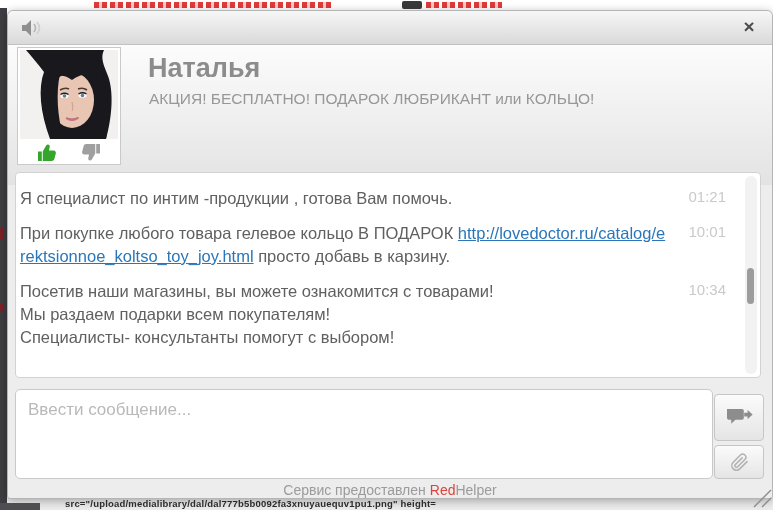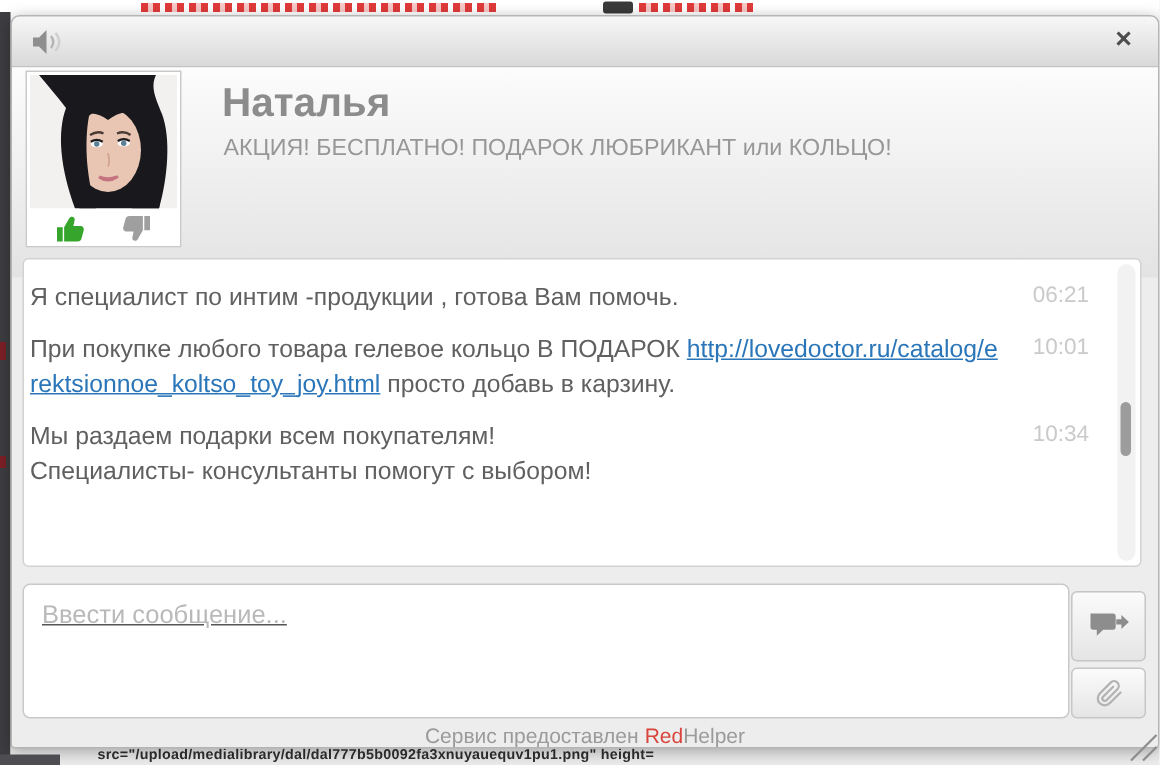--- a/index.html
+++ b/index.html
@@ -50,21 +50,21 @@
     padding:14px 14px 0 4px;overflow:hidden;}
   .msg{display:flex;margin-bottom:12px;}
   .msg-text{flex:1;font-size:16.5px;color:#606060;line-height:23px;max-width:650px;padding-right:8px;}
   .msg-time{width:48px;text-align:right;font-size:15px;color:#cacaca;padding-top:1px;}
   .msg-link{color:#2a76b9;text-decoration:underline;cursor:pointer;word-break:break-all;}
   .scroll-track{position:absolute;right:3px;top:3px;bottom:3px;width:12px;background:#f2f2f2;border-radius:6px;}
   .scroll-thumb{position:absolute;left:2px;top:92px;width:7px;height:36px;background:#9c9c9c;border-radius:4px;cursor:pointer;}
 
   .composer{position:absolute;left:7px;top:378px;width:698px;height:90px;box-sizing:border-box;
     background:#fff;border:1px solid #c9c9c9;border-radius:5px;resize:none;outline:none;
-    padding:10px 12px;font-size:17px;color:#555;font-family:"Liberation Sans",sans-serif;text-decoration:underline;}
+    padding:10px 12px;font-size:17px;color:#555;font-family:"Liberation Sans",sans-serif;}
   .composer::placeholder{color:#b9b9b9;}
   .btn{position:absolute;box-sizing:border-box;background:linear-gradient(#fbfbfb,#e5e5e5);
     border:1px solid #c6c6c6;border-radius:4px;display:flex;align-items:center;justify-content:center;
     cursor:pointer;padding:0;}
   .send-btn{left:706px;top:383px;width:50px;height:47px;}
   .attach-btn{left:706px;top:434px;width:50px;height:34px;}
 
   .footer{position:absolute;left:0;right:0;top:471px;text-align:center;font-size:14px;color:#9b9b9b;}
   .footer .prefix{margin-right:4px;margin-top:22px;}
   .footer .red{color:#d9453c;}
@@ -134,32 +134,33 @@
         </span>
       </div>
     </div>
     <div class="agent-name">Наталья</div>
     <div class="agent-status">АКЦИЯ! БЕСПЛАТНО! ПОДАРОК ЛЮБРИКАНТ или КОЛЬЦО!</div>
   </div>
 
   <div class="messages">
     <div class="msg">
       <div class="msg-text">Я специалист по интим -продукции , готова Вам помочь.</div>
-      <div class="msg-time">06:21</div>
+      <div class="msg-time">01:21</div>
     </div>
     <div class="msg">
       <div class="msg-text">
         <span>При покупке любого товара гелевое кольцо В ПОДАРОК</span>
         <a class="msg-link">http://lovedoctor.ru/catalog/erektsionnoe_koltso_toy_joy.html</a>
         <span>просто добавь в карзину.</span>
       </div>
       <div class="msg-time">10:01</div>
     </div>
     <div class="msg">
       <div class="msg-text">
+        <div>Посетив наши магазины, вы можете ознакомится с товарами!</div>
         <div>Мы раздаем подарки всем покупателям!</div>
         <div>Специалисты- консультанты помогут с выбором!</div>
       </div>
       <div class="msg-time">10:34</div>
     </div>
     <div class="scroll-track">
       <div class="scroll-thumb"></div>
     </div>
   </div>
 

